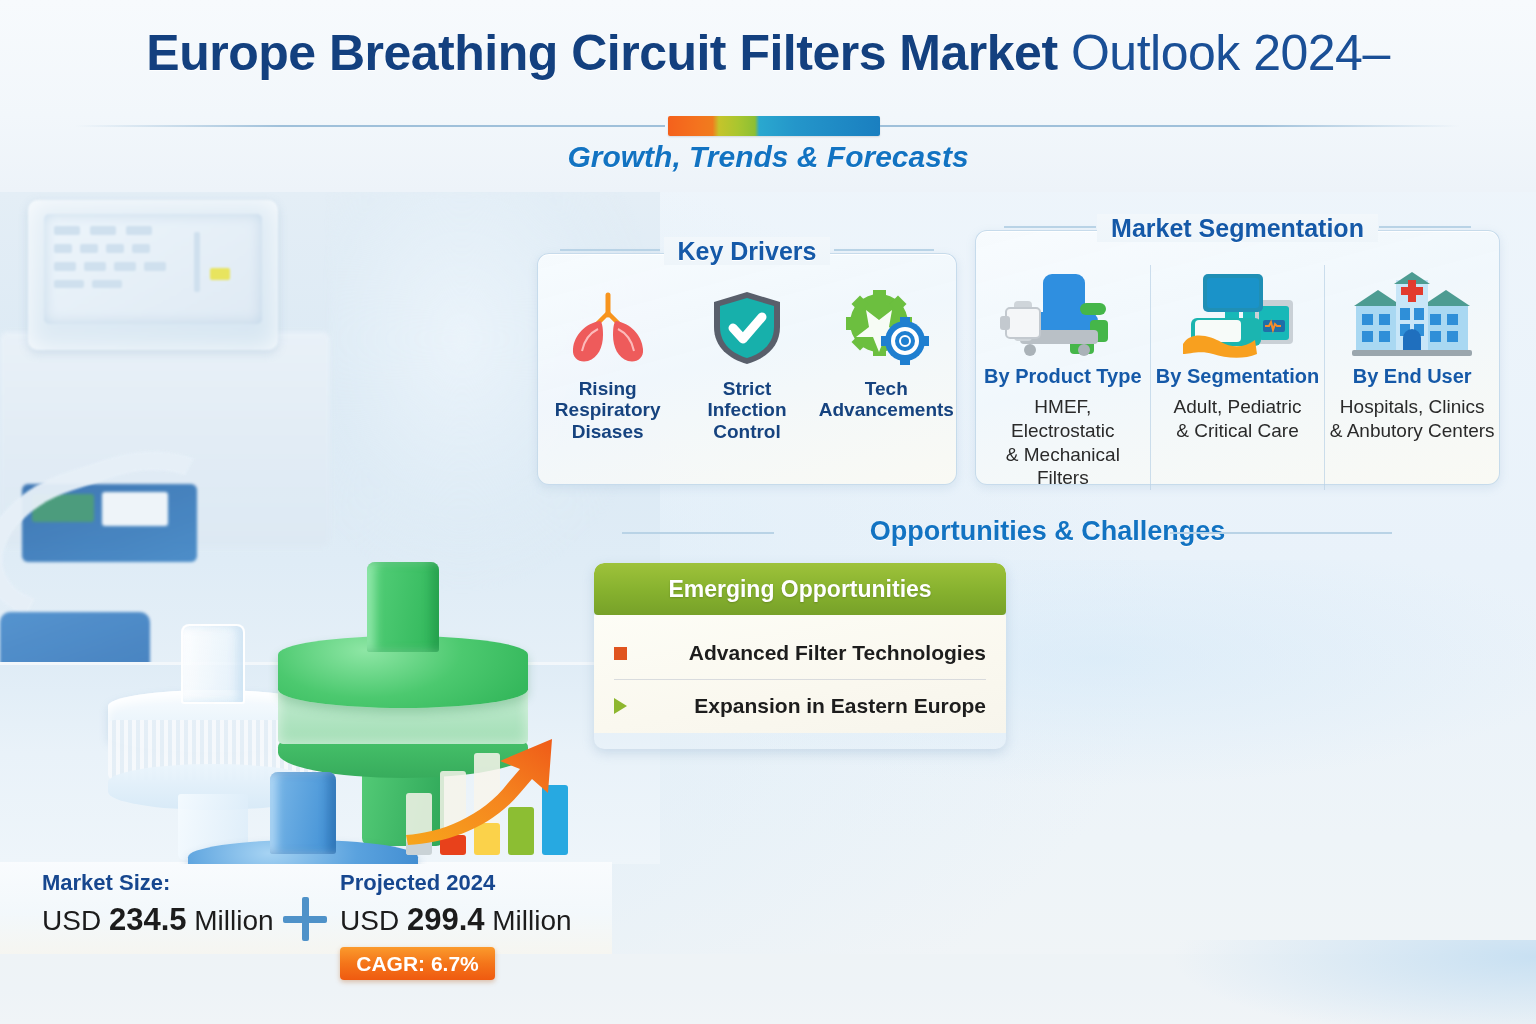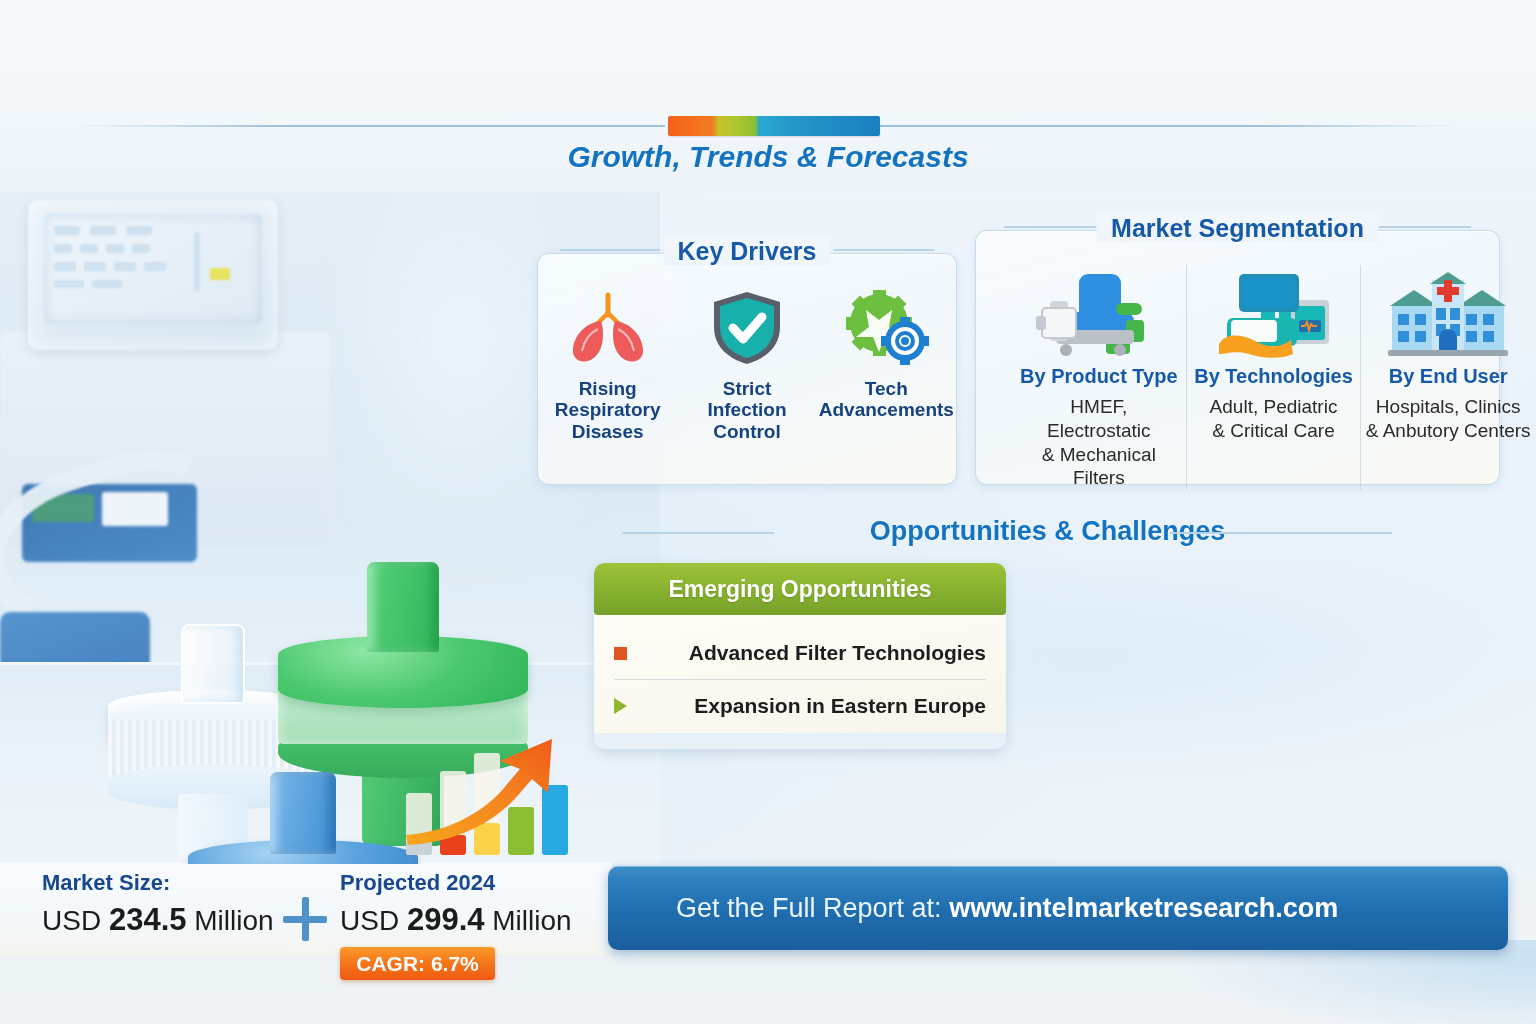--- a/index.html
+++ b/index.html
@@ -165,21 +165,21 @@
   .panel-title span { background: linear-gradient(180deg,#f2f7fb,#eef5fa); padding: 0 14px; }
   .ptl-line { position:absolute; top:-5px; height:2px; background:#b9d3e6; }
 
   .drivers { left: 537px; top: 253px; width: 420px; height: 232px; }
   .drivers .cols { position:absolute; left:0; top:30px; width:100%; display:flex; }
   .dcol { flex:1; text-align:center; }
   .dicon { height:88px; display:flex; align-items:center; justify-content:center; }
   .dlabel { margin-top:6px; font-size:19px; font-weight:800; line-height:1.12; color:#16437f; }
 
   .segmentation { left: 975px; top: 230px; width: 525px; height: 255px; }
-  .segmentation .cols { position:absolute; left:0; top:34px; width:100%; display:flex;margin-left:36px; }
+  .segmentation .cols { position:absolute; left:0; top:34px; width:100%; display:flex; }
   .scol { flex:1; text-align:center; padding: 0 4px; }
   .scol + .scol { border-left: 1px solid rgba(185,210,230,.7); }
   .sicon { height:98px; display:flex; align-items:center; justify-content:center; }
   .shead { font-size:20px; font-weight:800; color:#1559a8; margin-top:2px; }
   .sdesc { margin-top:7px; font-size:19px; color:#2a2a2a; line-height:1.25; }
 
   
   .oc-title { position:absolute; left:605px; top:516px; width:885px; text-align:center;
     font-size:27px; font-weight:800; color:#1273c2; text-shadow:0 1px 0 rgba(255,255,255,.9);}
   .oc-line { position:absolute; top:532px; height:2px; background:#b9d3e6; }
@@ -236,20 +236,23 @@
   .swoosh { position:absolute; left:560px; top:560px; width:980px; height:330px;
     background: radial-gradient(70% 55% at 55% 30%, rgba(210,232,248,.55) 0%, rgba(210,232,248,0) 70%);
     pointer-events:none; }
 </style>
 </head>
 <body>
 
 <div class="canvas">
 
   <div class="header">
+    <div class="title">
+      <span class="bold">Europe Breathing Circuit Filters Market</span><span class="light"> Outlook 2024–</span>
+    </div>
     <div class="rule-wrap">
       <div class="rule-line left"></div>
       <div class="rule-bar"></div>
       <div class="rule-line right"></div>
     </div>
     <div class="subtitle">Growth, Trends &amp; Forecasts</div>
   </div>
 
   <div class="photo">
     <div class="bg"></div>
@@ -440,21 +443,21 @@
             <path d="M92 58 h4 l2 -4 2 8 2 -6 2 2 h4" stroke="#f78c2a" stroke-width="2" fill="none"></path>
             <rect x="30" y="6" width="60" height="38" rx="5" fill="#1f8fb5"></rect>
             <rect x="34" y="10" width="52" height="30" rx="3" fill="#1a93c9"></rect>
             <rect x="52" y="44" width="14" height="10" fill="#17b8b8"></rect>
             <rect x="70" y="44" width="12" height="10" fill="#17b8b8"></rect>
             <rect x="18" y="50" width="70" height="28" rx="6" fill="#1bb5b0"></rect>
             <rect x="22" y="52" width="46" height="22" rx="4" fill="#f7fbf9"></rect>
             <path d="M10 76 C18 62, 38 68, 48 74 C58 80, 72 80, 82 72 L84 86 C70 92, 52 90, 40 86 C28 82, 16 86, 10 86 Z" fill="#f8a01f"></path>
           </svg>
         </div>
-        <div class="shead">By Technologies</div>
+        <div class="shead">By Segmentation</div>
         <div class="sdesc">
           <div>Adult, Pediatric</div>
           <div>&amp; Critical Care</div>
         </div>
       </div>
 
       <div class="scol">
         <div class="sicon">
           <svg width="128" height="92" viewBox="0 0 128 92">
             <rect x="4" y="82" width="120" height="6" rx="2" fill="#9aa6ad"></rect>
@@ -519,17 +522,14 @@
   <div class="ms-label" style="left:42px;top:870px">Market Size:</div>
   <div class="ms-value" style="left:42px;top:902px"><span>USD </span><b>234.5</b><span> Million</span></div>
 
   <div class="plus"></div>
 
   <div class="ms-label" style="left:340px;top:870px">Projected 2024</div>
   <div class="ms-value" style="left:340px;top:902px"><span>USD </span><b>299.4</b><span> Million</span></div>
 
   <div class="cagr">CAGR: 6.7%</div>
 
-  <div class="cta">
-    <div class="cta-text"><span>Get the Full Report at: </span><b>www.intelmarketresearch.com</b></div>
-  </div>
 
 </div>
 
 </body></html>

